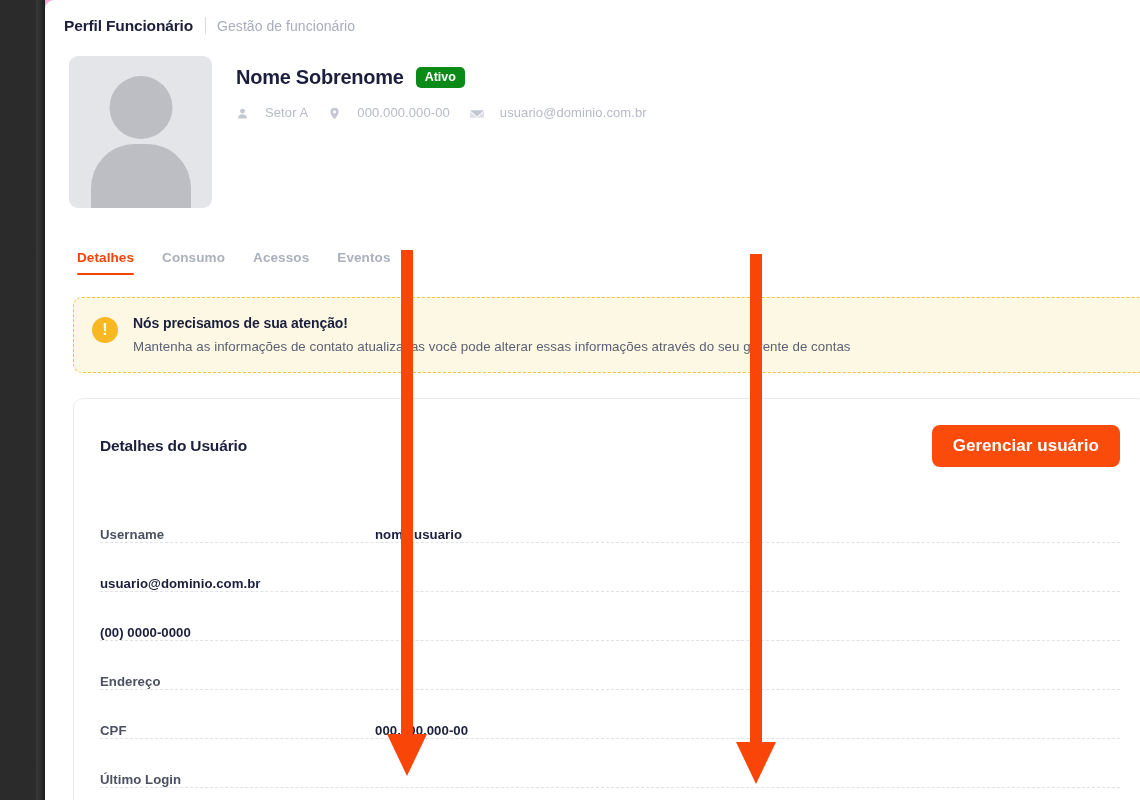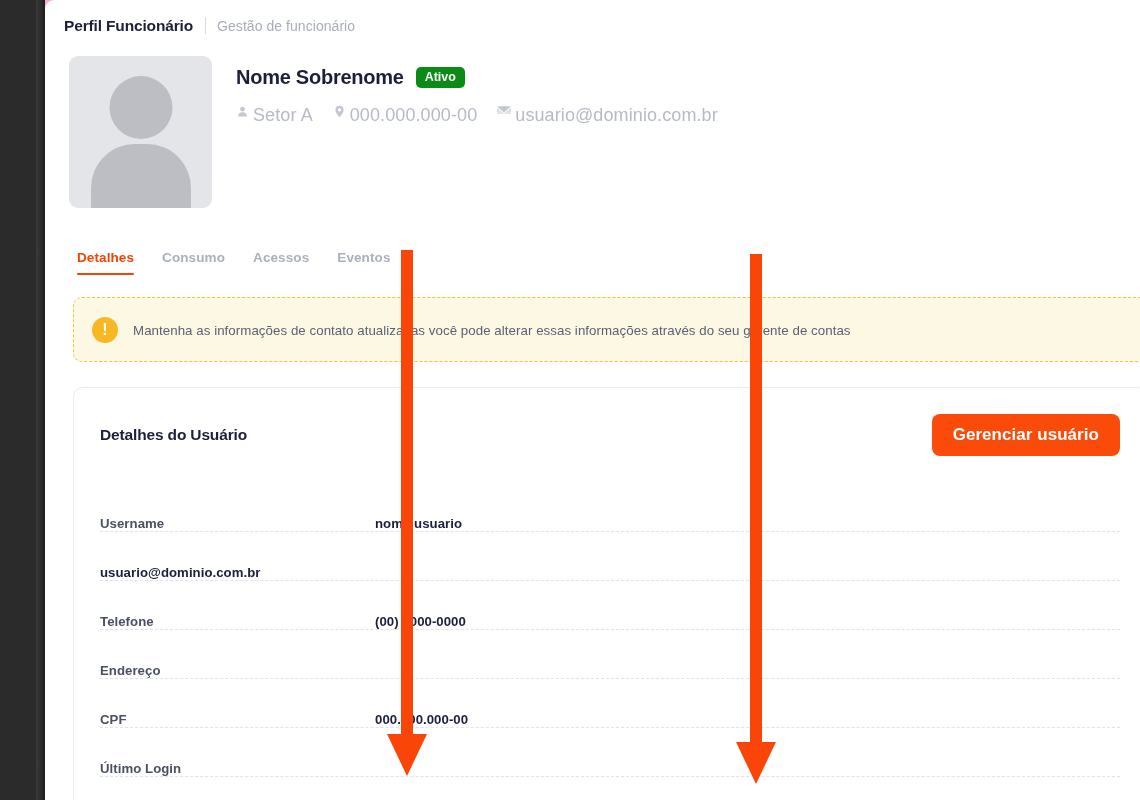--- a/index.html
+++ b/index.html
@@ -129,23 +129,23 @@
     line-height: 1.15;
   }
   .meta-row {
     display: flex;
     align-items: center;
     margin-top: 16px;
     gap: 20px;
   }
   .meta-item {
     display: flex;
-    align-items: flex-start;
-    gap: 4px;
-    font-size: 18px;
+    align-items: flex-end;
+    gap: 16px;
+    font-size: 13px;
     color: #b6bac6;
     letter-spacing: 0.1px;
   }
   .meta-icon { display: flex; align-items: center; }
   .meta-icon svg { display: block; }
 
   
   .tabs {
     display: flex;
     align-items: flex-end;
@@ -336,40 +336,40 @@
     <div class="tabs">
       <div class="tab active">Detalhes</div>
       <div class="tab">Consumo</div>
       <div class="tab">Acessos</div>
       <div class="tab">Eventos</div>
     </div>
 
     <div class="alert">
       <div class="alert-icon">!</div>
       <div>
+        <div class="alert-title">Nós precisamos de sua atenção!</div>
         <div class="alert-text">Mantenha as informações de contato atualizadas você pode alterar essas informações através do seu gerente de contas</div>
       </div>
     </div>
 
     <div class="card">
       <div class="card-head">
         <div class="card-title">Detalhes do Usuário</div>
         <button class="btn-primary">Gerenciar usuário</button>
       </div>
 
       <div class="rows">
         <div class="row">
           <div class="row-label">Username</div>
           <div class="row-value">nome.usuario</div>
         </div>
         <div class="row">
           <div class="row-value">usuario@dominio.com.br</div>
         </div>
         <div class="row">
-          <div class="row-label">Telefone</div>
           <div class="row-value">(00) 0000-0000</div>
         </div>
         <div class="row">
           <div class="row-label">Endereço</div>
           <div class="row-value"></div>
         </div>
         <div class="row">
           <div class="row-label">CPF</div>
           <div class="row-value">000.000.000-00</div>
         </div>

